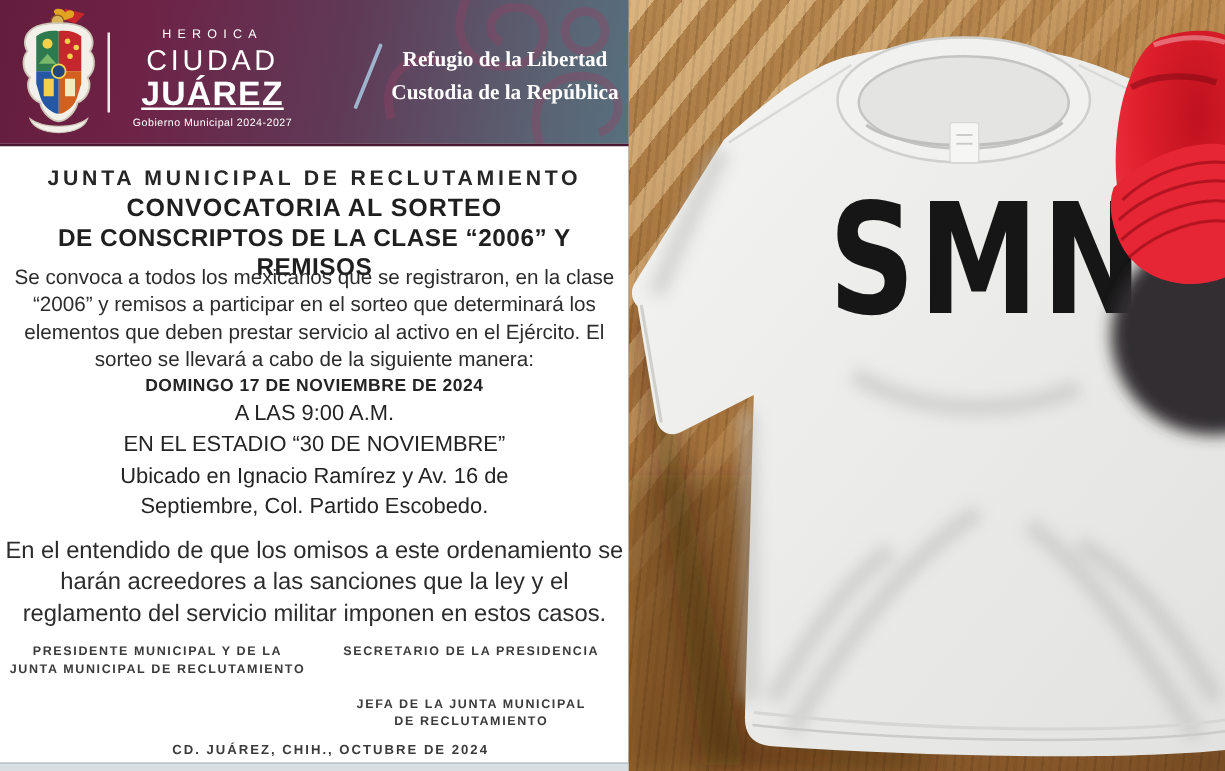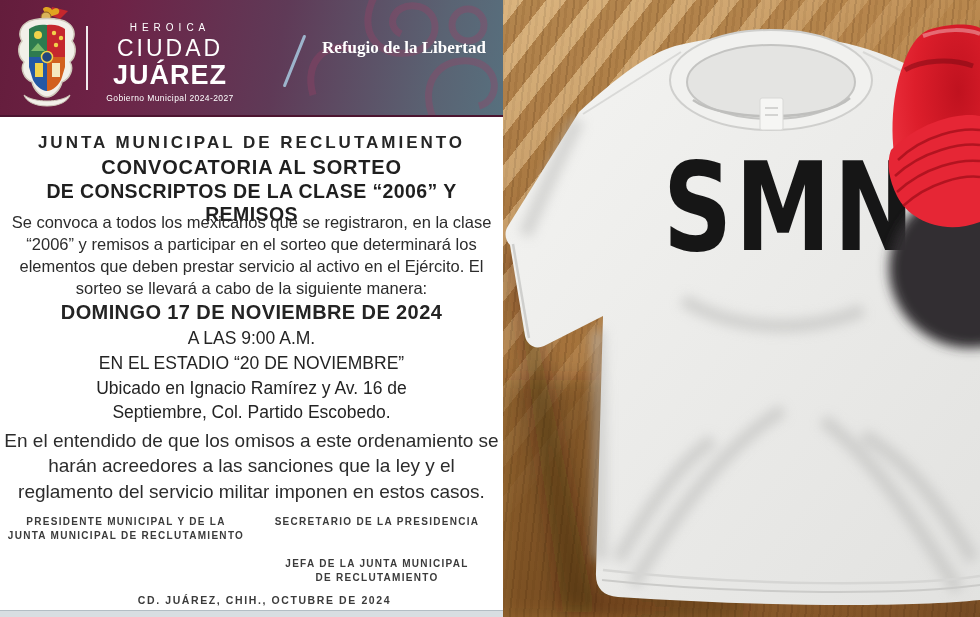--- a/index.html
+++ b/index.html
@@ -13,38 +13,38 @@
   
   #flyer-header { position:absolute; left:0; top:0; width:503px; height:117px;
     background:linear-gradient(100deg,#641d3c 0%, #6e2246 22%, #5f3a57 55%, #5a6373 86%, #57707e 100%);
     border-bottom:2px solid #4c1530; overflow:hidden; }
   #watermark { position:absolute; right:0; top:0; opacity:.5; }
   #crest { position:absolute; left:16px; top:5px; }
   .logo-divider { position:absolute; left:86px; top:26px; width:2px; height:64px; background:rgba(255,255,255,.9); }
   #logo-text { position:absolute; left:94px; top:22px; width:152px; text-align:center; color:#fff; }
   .logo-heroica { font-size:10px; letter-spacing:5px; font-weight:400; }
   .logo-ciudad  { font-size:23px; letter-spacing:3px; font-weight:400; margin-top:2px; }
-  .logo-juarez  { font-size:27px; letter-spacing:1px; font-weight:800; margin-top:-2px; }
+  .logo-juarez  { font-size:27px; letter-spacing:1px; font-weight:800; margin-top:-2px;text-decoration:underline; }
   .logo-gob     { font-size:8.5px; letter-spacing:.4px; font-weight:400; margin-top:2px; white-space:nowrap; }
   .slash { position:absolute; left:293px; top:33px; width:3px; height:56px; background:#9db4cc; transform:rotate(22deg); border-radius:2px; }
   #motto { position:absolute; left:308px; top:35px; width:192px; text-align:center; color:#fff;
     font-family:"Liberation Serif","DejaVu Serif",serif; font-size:17px; font-weight:600; line-height:1.55; }
 
   
   .abs { position:absolute; }
   #title-block { left:0; top:133px; width:503px; text-align:center; color:#1f1f1f; }
   .title-l1 { font-size:17px; font-weight:700; letter-spacing:3px; color:#262626; }
   .title-l2 { font-size:20px; font-weight:800; letter-spacing:.8px; margin-top:3px; }
   .title-l3 { font-size:19.5px; font-weight:800; letter-spacing:.4px; margin-top:1px; }
 
   #para1 { left:4px; top:212px; width:495px; text-align:center; font-size:16.5px; font-weight:500;
     color:#2c2c2c; line-height:1.33; }
 
   #event-block { left:0; top:299px; width:503px; text-align:center; color:#242424; line-height:1.3; }
-  .event-date { font-size:20px; font-weight:800; letter-spacing:.4px; }
+  .event-date { font-size:14px; font-weight:800; letter-spacing:.4px; }
   .event-line { font-size:17.5px; font-weight:400; margin-top:2px; }
 
   #para2 { left:2px; top:428px; width:499px; text-align:center; font-size:19px; font-weight:500;
     color:#2c2c2c; line-height:1.33; }
 
   .sig { position:absolute; width:252px; text-align:center; font-size:10px; font-weight:700;
     letter-spacing:1.3px; color:#3b3b3b; line-height:1.4; }
   #sig-1 { left:0;   top:515px; }
   #sig-2 { left:251px; top:515px; }
   #sig-3 { left:0;   top:560px; }
@@ -115,35 +115,36 @@
         <div class="logo-heroica">HEROICA</div>
         <div class="logo-ciudad">CIUDAD</div>
         <div class="logo-juarez">JUÁREZ</div>
         <div class="logo-gob">Gobierno Municipal 2024-2027</div>
       </div>
 
       <div class="slash"></div>
 
       <div id="motto">
         <div>Refugio de la Libertad</div>
+        <div>Custodia de la República</div>
       </div>
     </div>
 
     <div id="title-block" class="abs">
       <div class="title-l1">JUNTA MUNICIPAL DE RECLUTAMIENTO</div>
       <div class="title-l2">CONVOCATORIA AL SORTEO</div>
       <div class="title-l3">DE CONSCRIPTOS DE LA CLASE “2006” Y REMISOS</div>
     </div>
 
     <div id="para1" class="abs">Se convoca a todos los mexicanos que se registraron, en la clase “2006” y remisos a participar en el sorteo que determinará los elementos que deben prestar servicio al activo en el Ejército. El sorteo se llevará a cabo de la siguiente manera:</div>
 
     <div id="event-block" class="abs">
       <div class="event-date">DOMINGO 17 DE NOVIEMBRE DE 2024</div>
       <div class="event-line">A LAS 9:00 A.M.</div>
-      <div class="event-line">EN EL ESTADIO “20 DE NOVIEMBRE”</div>
+      <div class="event-line">EN EL ESTADIO “30 DE NOVIEMBRE”</div>
       <div class="event-line">Ubicado en Ignacio Ramírez y Av. 16 de</div>
       <div class="event-line">Septiembre, Col. Partido Escobedo.</div>
     </div>
 
     <div id="para2" class="abs">En el entendido de que los omisos a este ordenamiento se harán acreedores a las sanciones que la ley y el reglamento del servicio militar imponen en estos casos.</div>
 
     <div id="sig-1" class="sig">
       <div>PRESIDENTE MUNICIPAL Y DE LA</div>
       <div>JUNTA MUNICIPAL DE RECLUTAMIENTO</div>
     </div>

